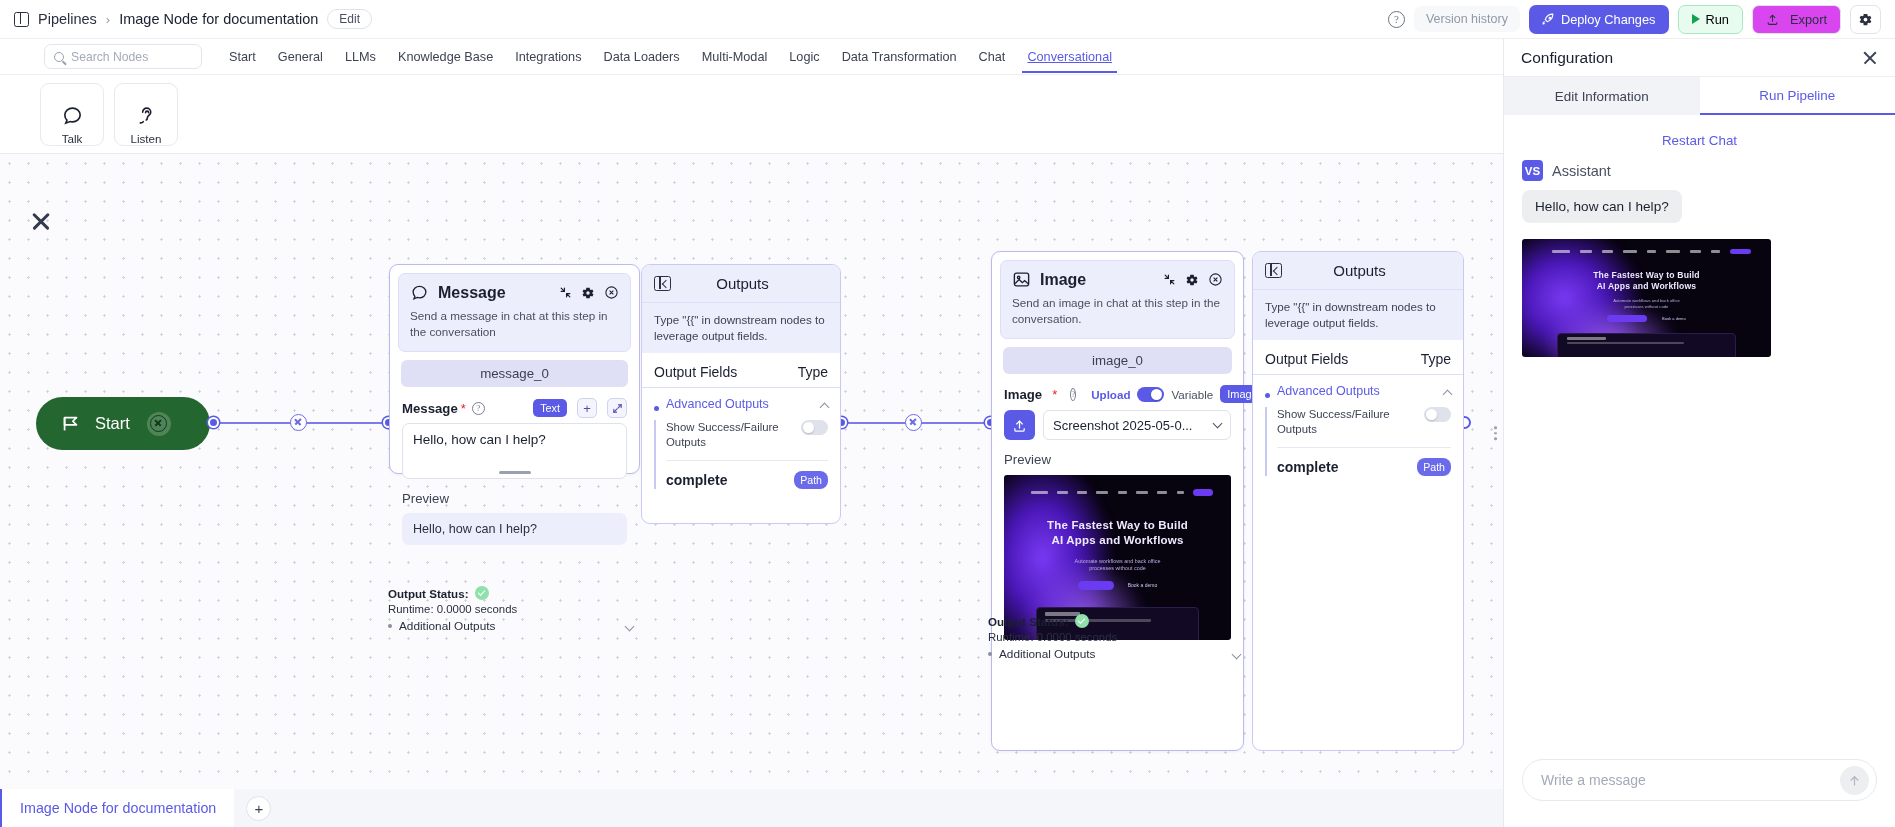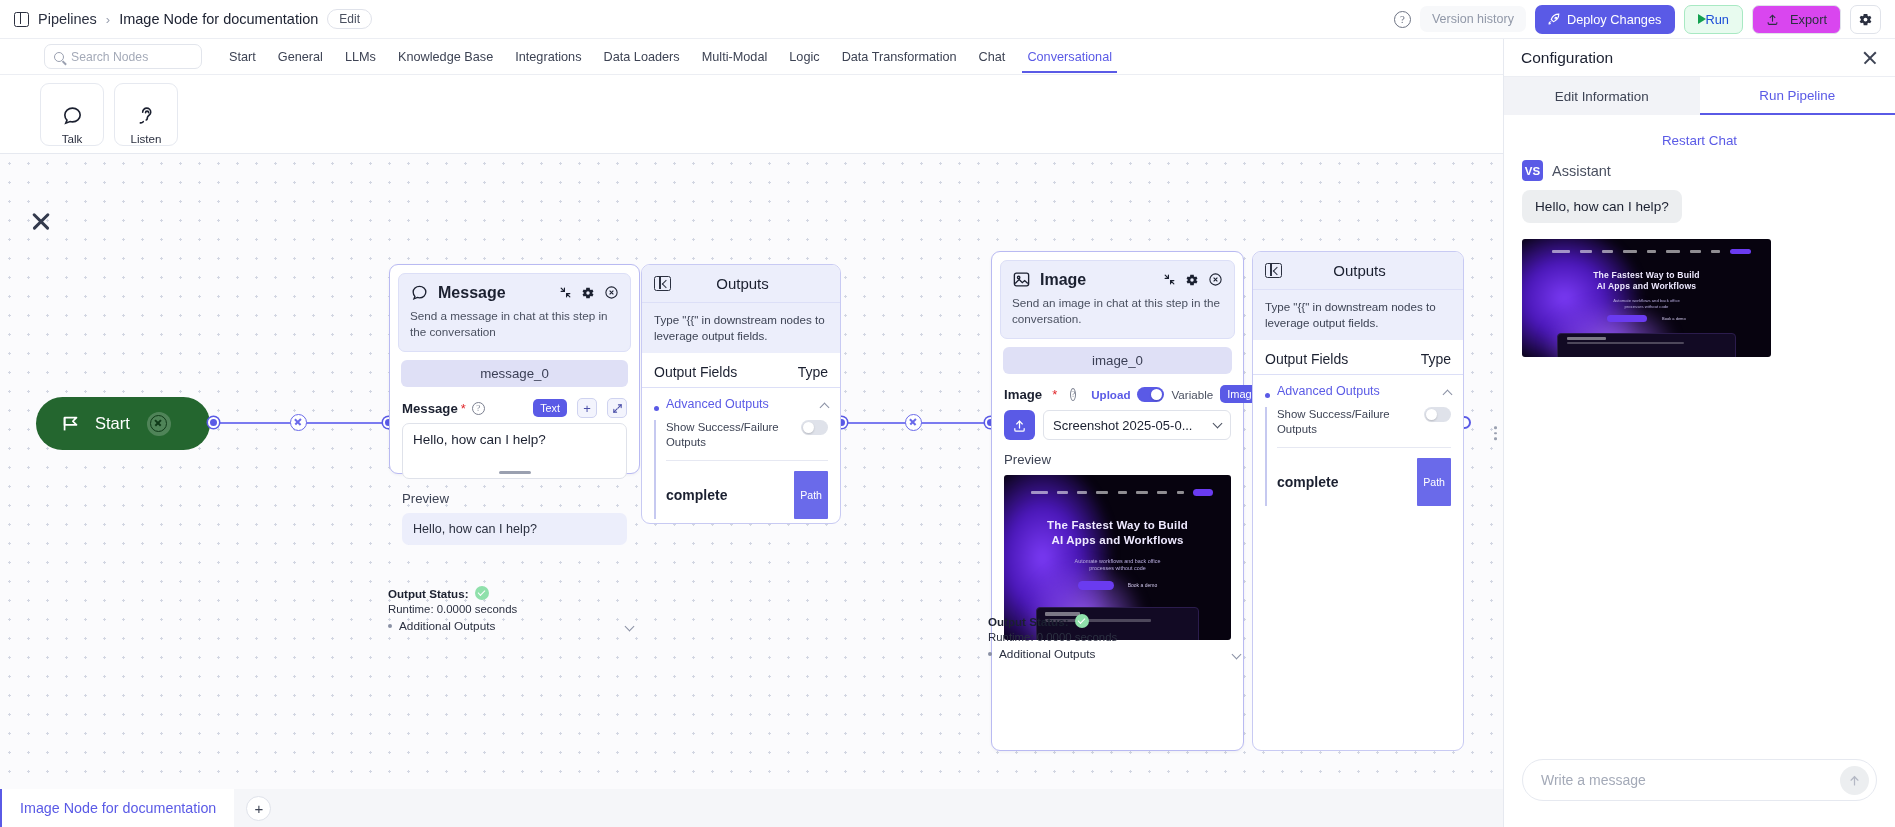--- a/index.html
+++ b/index.html
@@ -41,21 +41,21 @@
   }
   .ghost-btn {
     font-size: 12.5px; color: #9198a8; background: #f7f8fa; border-radius: 7px;
     padding: 6px 12px; border: none;
   }
   .primary-btn {
     display: flex; align-items: center; gap: 6px; background: #5a5ae6; color: #fff;
     font-size: 12.8px; border-radius: 7px; padding: 7px 13px; border: none;
   }
   .run-btn {
-    display: flex; align-items: center; gap: 0; background: #e8fbef; color: #1d4ed8;
+    display: flex; align-items: center; gap: 6px; background: #e8fbef; color: #000000;
     font-size: 12.8px; border-radius: 7px; padding: 6px 13px; border: 1px solid #a8e9c3;
   }
   .run-btn .tri {
     width: 0; height: 0; border-left: 8px solid #12a150;
     border-top: 5px solid transparent; border-bottom: 5px solid transparent;
   }
   .white-btn {
     display: flex; align-items: center; gap: 11px; background: #d946ef; color: #2b3040;
     font-size: 12.8px; border-radius: 7px; padding: 6px 13px; border: 1px solid #e0e3ea;
   }
@@ -74,21 +74,21 @@
     margin-left: 44px; width: 158px; height: 25px; border: 1px solid #e2e5ec; border-radius: 7px;
     display: flex; align-items: center; gap: 7px; padding: 0 9px; background: #fff;
   }
   .mag { width: 10px; height: 10px; border: 1.5px solid #9aa0b0; border-radius: 50%; position: relative; flex: none;}
   .mag::after { content:""; position:absolute; right:-4px; bottom:-3px; width:5px;height:1.5px;background:#9aa0b0; transform: rotate(45deg);}
   .search-box span { font-size: 12.2px; color: #a4aab8; }
   .cat-list { display: flex; align-items: center; gap: 0px; margin-left: 16px; }
   .cat {
     font-size: 12.7px; color: #3d4354; padding: 9px 11px; position: relative; white-space: nowrap;
   }
-  .cat.active { color: #5a5ae6; }
+  .cat.active { color: #5a5ae6; text-decoration: underline; }
   .cat.active::after {
     content:""; position:absolute; left: 6px; right: 6px; bottom: 0; height: 2px; background: #5a5ae6;
   }
 
   
   .palette {
     position: absolute; top: 75px; left: 0; width: 1503px; height: 79px;
     background: #fff; display: flex; align-items: center; gap: 10px; padding-left: 40px;
     border-bottom: 1px solid #e6e9f0;
   }
@@ -244,21 +244,21 @@
   .toggle::after {
     content:""; position:absolute; left: 2px; top: 2px; width: 11px; height: 11px;
     border-radius: 50%; background: #fff; box-shadow: 0 1px 2px rgba(0,0,0,.18);
   }
   .toggle.on { background: #5a5ae6; }
   .toggle.on::after { left: 14px; }
   .complete-row { display: flex; align-items: center; padding-top: 10px; }
   .complete-lbl { font-size: 14px; font-weight: 700; color: #1b2030; }
   .path-badge {
     margin-left: auto; background: #6a6aea; color: #fff; font-size: 10.6px;
-    border-radius: 1px; padding: 18px 6px;
+    border-radius: 8px; padding: 3px 6px;
   }
 
   
   .status-block { position: absolute; }
   .st-row { display: flex; align-items: center; gap: 6px; }
   .st-lbl { font-size: 11.6px; font-weight: 700; color: #1b2030; }
   .check {
     width: 14px; height: 14px; border-radius: 50%; background: #8fe0ab;
     display: flex; align-items: center; justify-content: center;
   }

